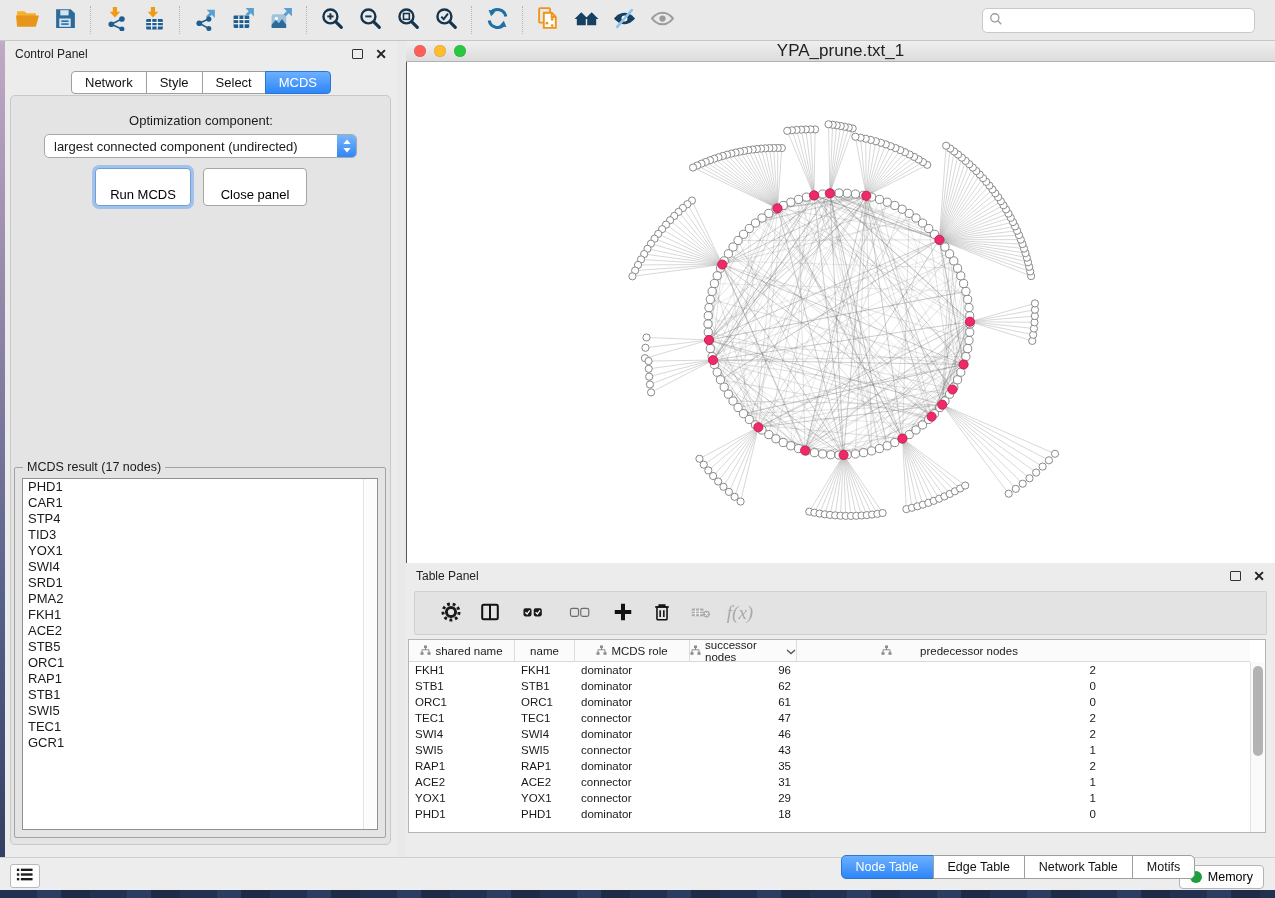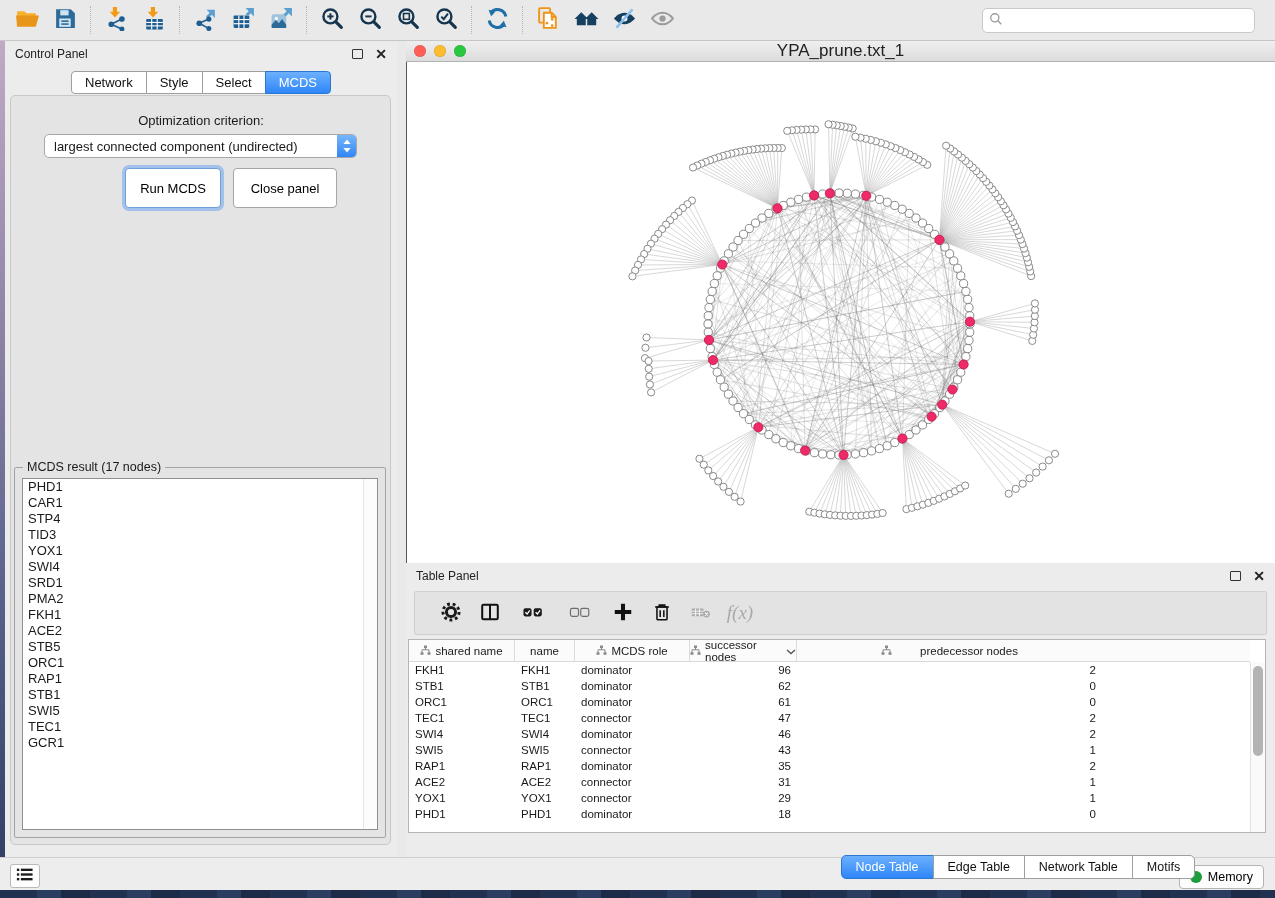--- a/index.html
+++ b/index.html
@@ -43,22 +43,22 @@
   .seg-btn:first-child { border-radius:4px 0 0 4px; margin-left:0; }
   .seg-btn:last-child { border-radius:0 4px 4px 0; }
   .seg-btn.active { background:linear-gradient(#6cb0fe,#2e86f8); color:#fff; border-color:#2a76d2;text-align:right; }
   .control-tabs { left:50%; transform:translateX(-50%); top:30px; }
   .opt-label { position:absolute; left:0; right:0; top:72px; text-align:center; font-size:13px; }
   .dropdown { position:absolute; left:39px; top:93px; width:313px; height:24px; background:#fff;
               border:1px solid #a8a8a8; border-radius:5px; display:flex; align-items:center; cursor:pointer; }
   .dropdown .dd-text { flex:1; font-size:13px; padding-left:9px; white-space:nowrap; overflow:hidden; }
   .dropdown .dd-step { width:19px; height:22px; border-radius:0 4px 4px 0;
                        background:linear-gradient(#79b6fb,#2f86f6); display:flex; align-items:center; justify-content:center; }
-  .cp-btn { position:absolute; top:127px; height:40px; background:#fff; border:1px solid #a6a6a6;
-            border-radius:4px; font-size:13px; font-family:inherit; cursor:pointer; padding:0 14px;margin-left:30px; }
+  .cp-btn { position:absolute; top:127px; height:17px; background:#fff; border:1px solid #a6a6a6;
+            border-radius:4px; font-size:13px; font-family:inherit; cursor:pointer; padding:18px 14px; }
   .run-btn { left:90px; width:96px; box-shadow:0 0 0 3px rgba(110,165,240,.55); border-color:#6ea0d8; }
   .closep-btn { left:198px; width:104px; }
   .groupbox { position:absolute; left:9px; right:11px; top:426px; bottom:19px; border:1px solid #a3a3a3;
               border-radius:2px; }
   .groupbox legend-t { position:absolute; top:-8px; left:8px; background:#e4e4e4; padding:0 4px;
                        font-size:12.5px; display:inline-block; }
   .listbox { position:absolute; left:7px; right:7px; top:10px; bottom:7px; background:#fff;
              border:1px solid #8f8f8f; overflow:hidden; }
   .listbox .scroll-track { position:absolute; right:0; top:0; bottom:0; width:14px; background:#fcfcfc;
                            border-left:1px solid #e4e4e4; }
@@ -277,21 +277,21 @@
       <span class="float-btn"></span>
       <span class="close-btn">✕</span>
     </div>
     <div class="cp-inner"></div>
     <div class="seg control-tabs">
         <button class="seg-btn">Network</button>
         <button class="seg-btn">Style</button>
         <button class="seg-btn">Select</button>
         <button class="seg-btn active">MCDS</button>
       </div>
-    <div class="opt-label">Optimization criterion:</div>
+    <div class="opt-label">Optimization component:</div>
     <div class="dropdown">
       <span class="dd-text">largest connected component (undirected)</span>
       <span class="dd-step">
           <svg viewBox="0 0 10 16" width="10" height="16" fill="#fff">
             <polygon points="5,1.5 8.6,6 1.4,6"></polygon>
             <polygon points="5,14.5 8.6,10 1.4,10"></polygon>
           </svg>
         </span>
     </div>
     <button class="cp-btn run-btn">Run MCDS</button>

